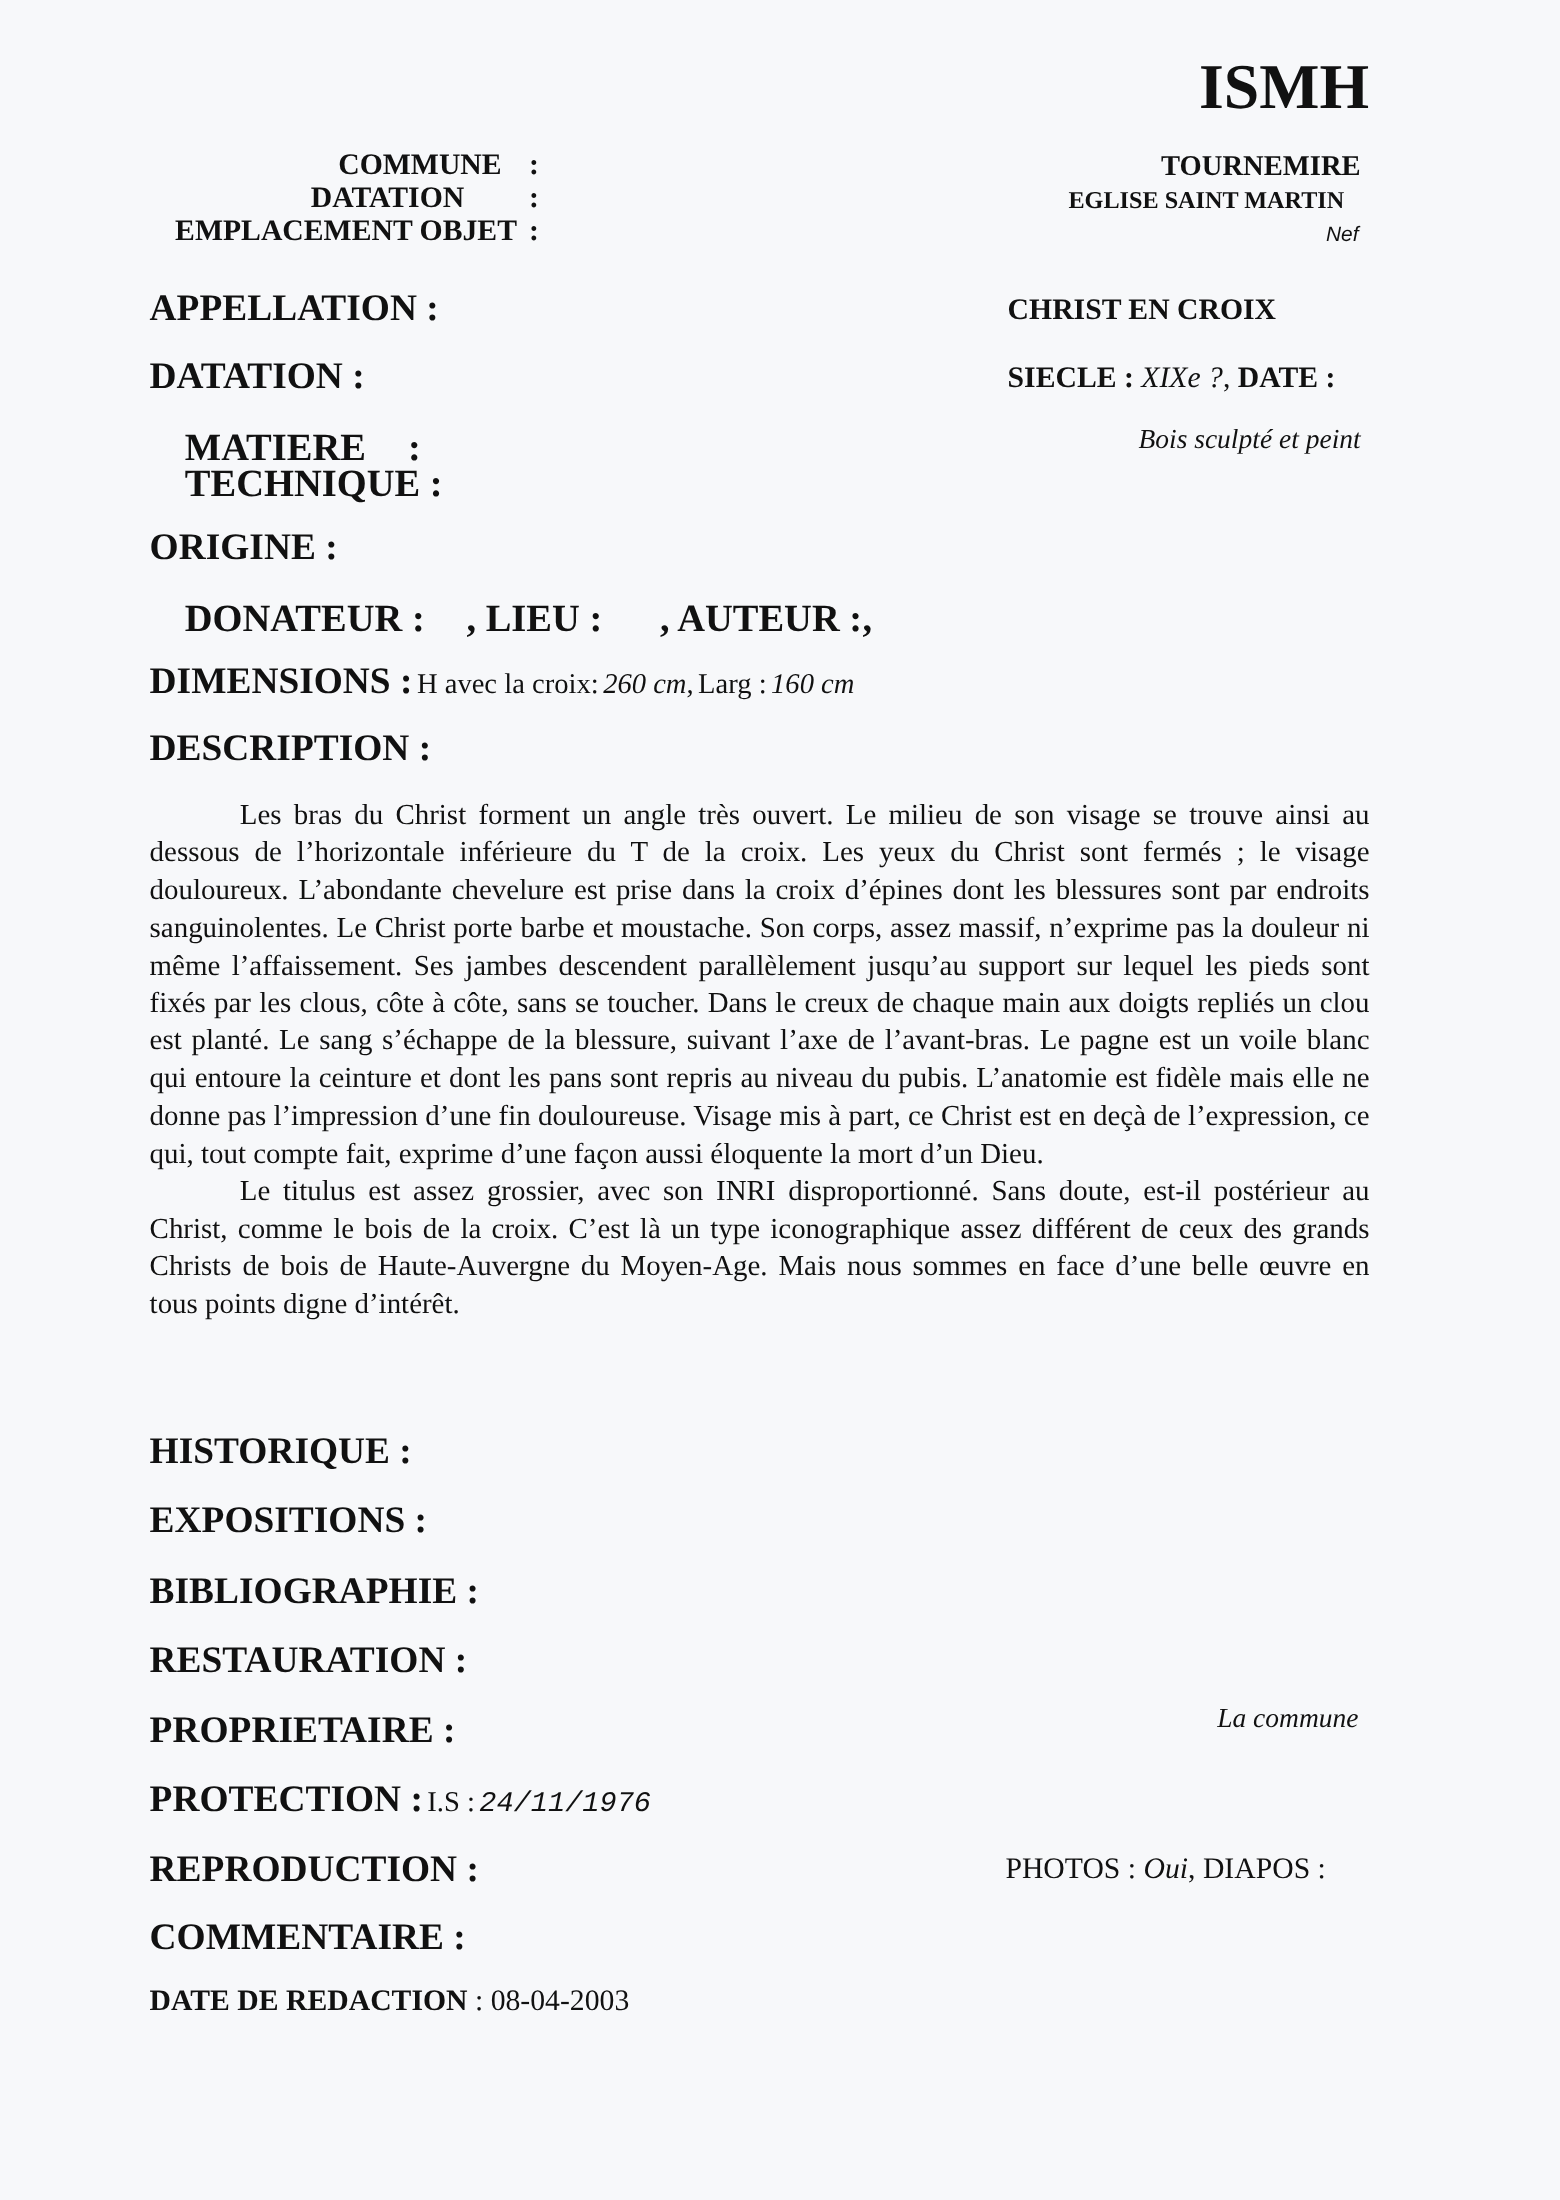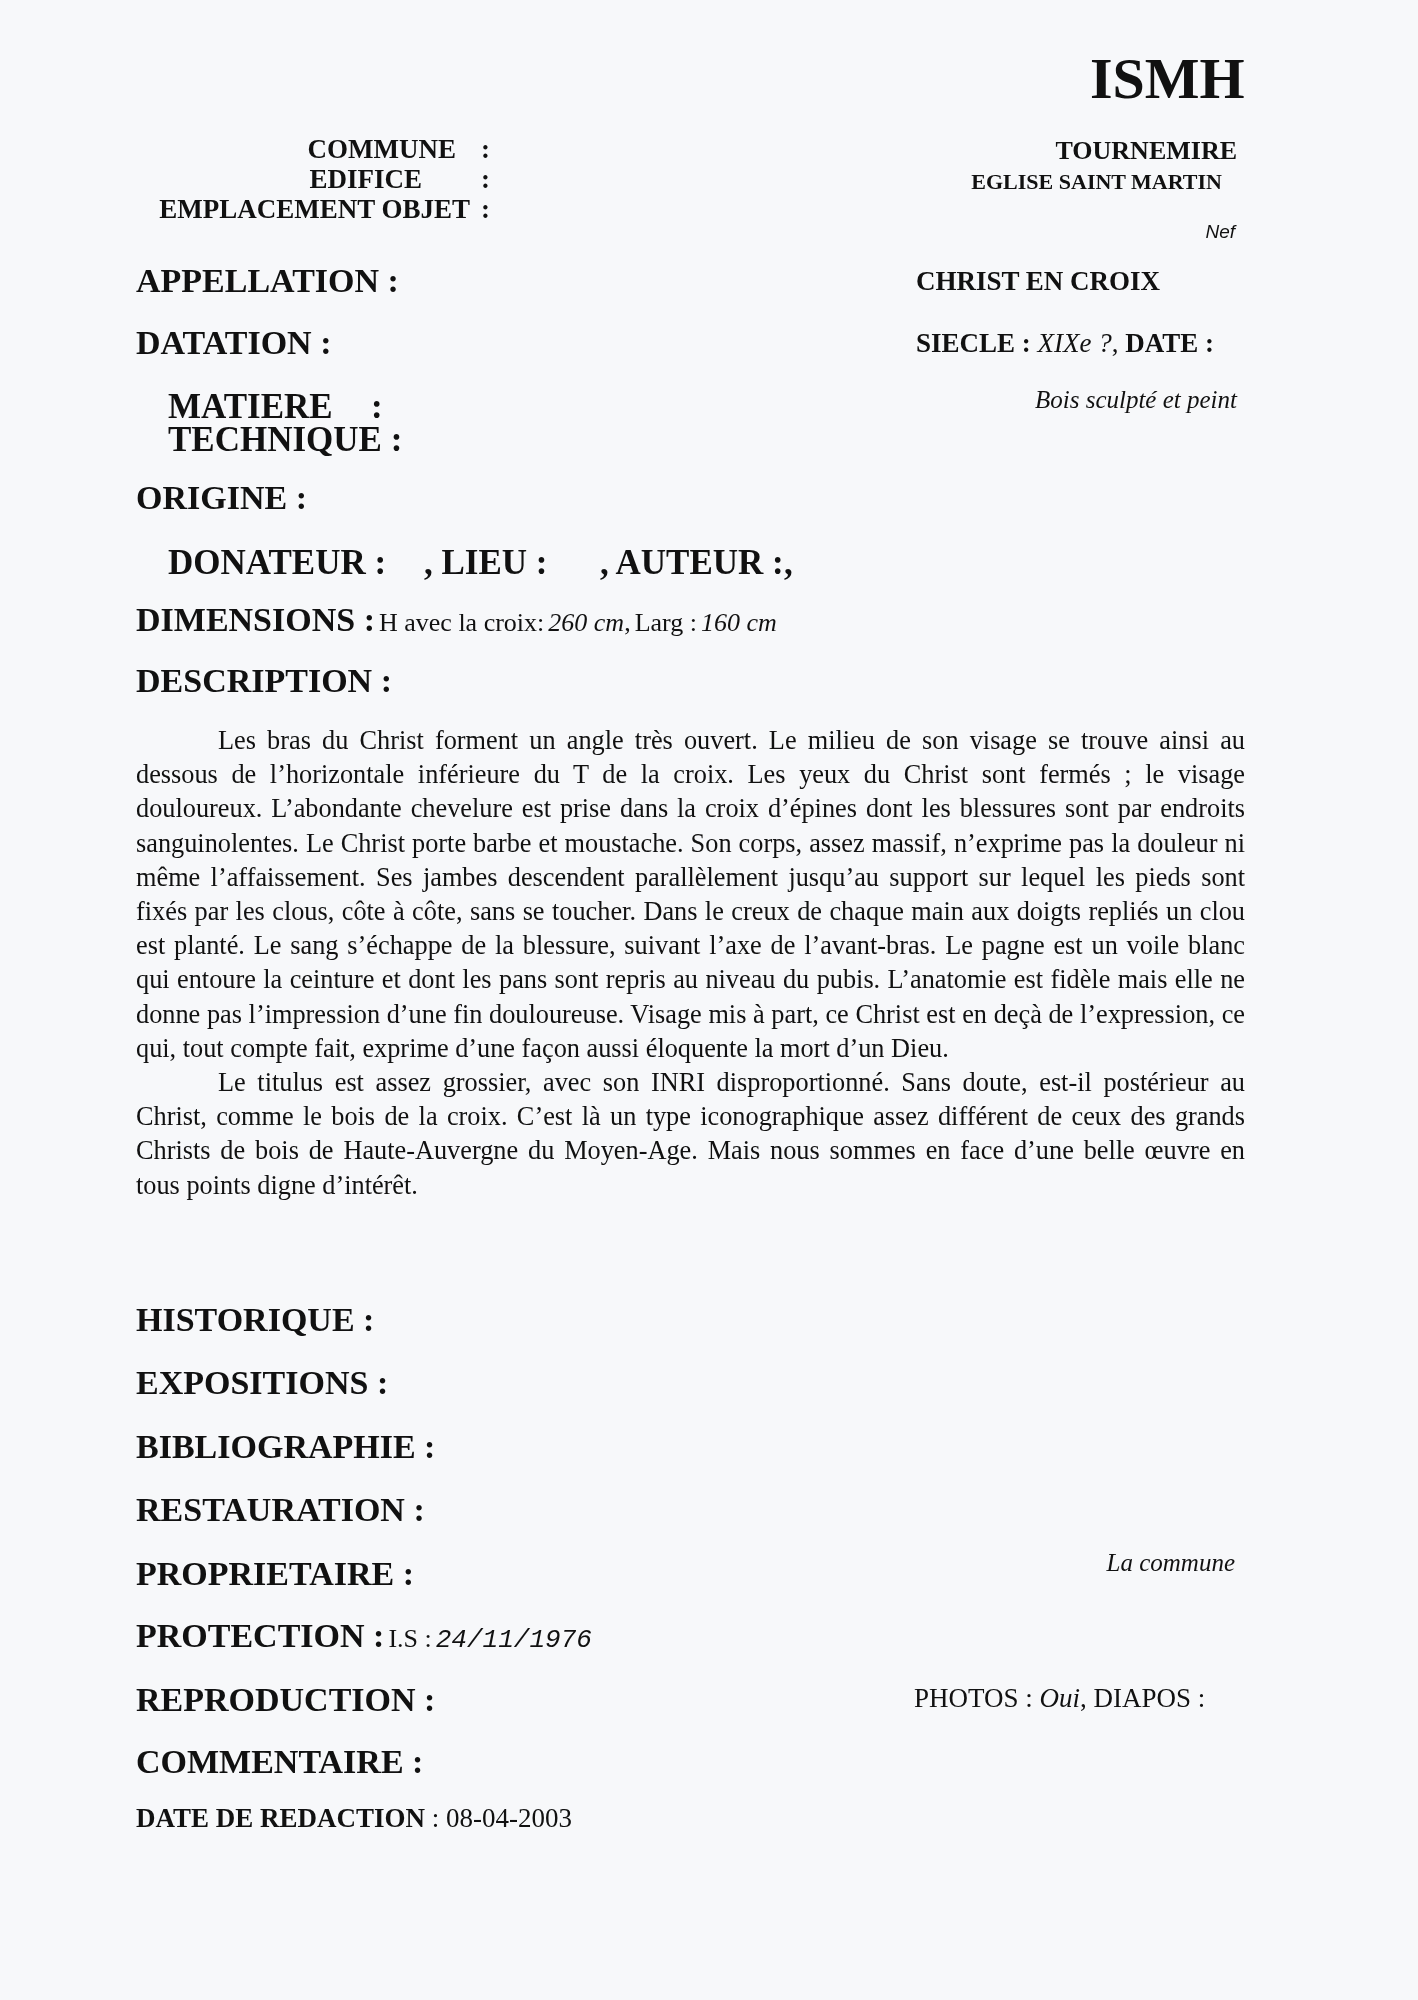--- a/index.html
+++ b/index.html
@@ -26,27 +26,27 @@
     .lbl-block { position: absolute; width: 360px; font-size: 27px; font-weight: bold; text-align: right; line-height: 34px; }
     .lbl-block .line { display: block; white-space: nowrap; }
   </style>
 </head>
 <body>
 
 <div class="abs ismh" style="left:1090px; top:50px;">ISMH</div>
 
 <div class="lbl-block" style="left:130px; top:132px;">
   <span class="line"><span>COMMUNE</span><span style="display:inline-block;width:34px;text-align:right;">:</span></span>
-  <span class="line" style="margin-top:-4px;"><span>EDIFICE</span><span style="display:inline-block;width:68px;text-align:right;">:</span></span>
+  <span class="line" style="margin-top:-4px;"><span>DATATION</span><span style="display:inline-block;width:68px;text-align:right;">:</span></span>
   <span class="line" style="margin-top:-4px;"><span>EMPLACEMENT OBJET</span><span style="display:inline-block;width:20px;text-align:right;">:</span></span>
 </div>
 
 <div class="abs b r" style="right:181px; top:138px; font-size:26px;">TOURNEMIRE</div>
 <div class="abs b r" style="right:196px; top:171px; font-size:22px;font-family:Liberation Serif, serif;">EGLISE SAINT MARTIN</div>
-<div class="abs r sans-i" style="right:183px; top:204px; font-size:19px;margin-top:18px;">Nef</div>
+<div class="abs r sans-i" style="right:183px; top:204px; font-size:19px;">Nef</div>
 
 <div class="abs h1" style="left:136px; top:264px;">APPELLATION :</div>
 <div class="abs b" style="left:916px; top:268px; font-size:27px;">CHRIST EN CROIX</div>
 
 <div class="abs h1" style="left:136px; top:326px;">DATATION :</div>
 <div class="abs" style="left:916px; top:330px; font-size:27px;">
   <span class="b">SIECLE :</span>
   <span class="i">XIXe ?</span><span>,</span>
   <span class="b">DATE :</span>
 </div>

